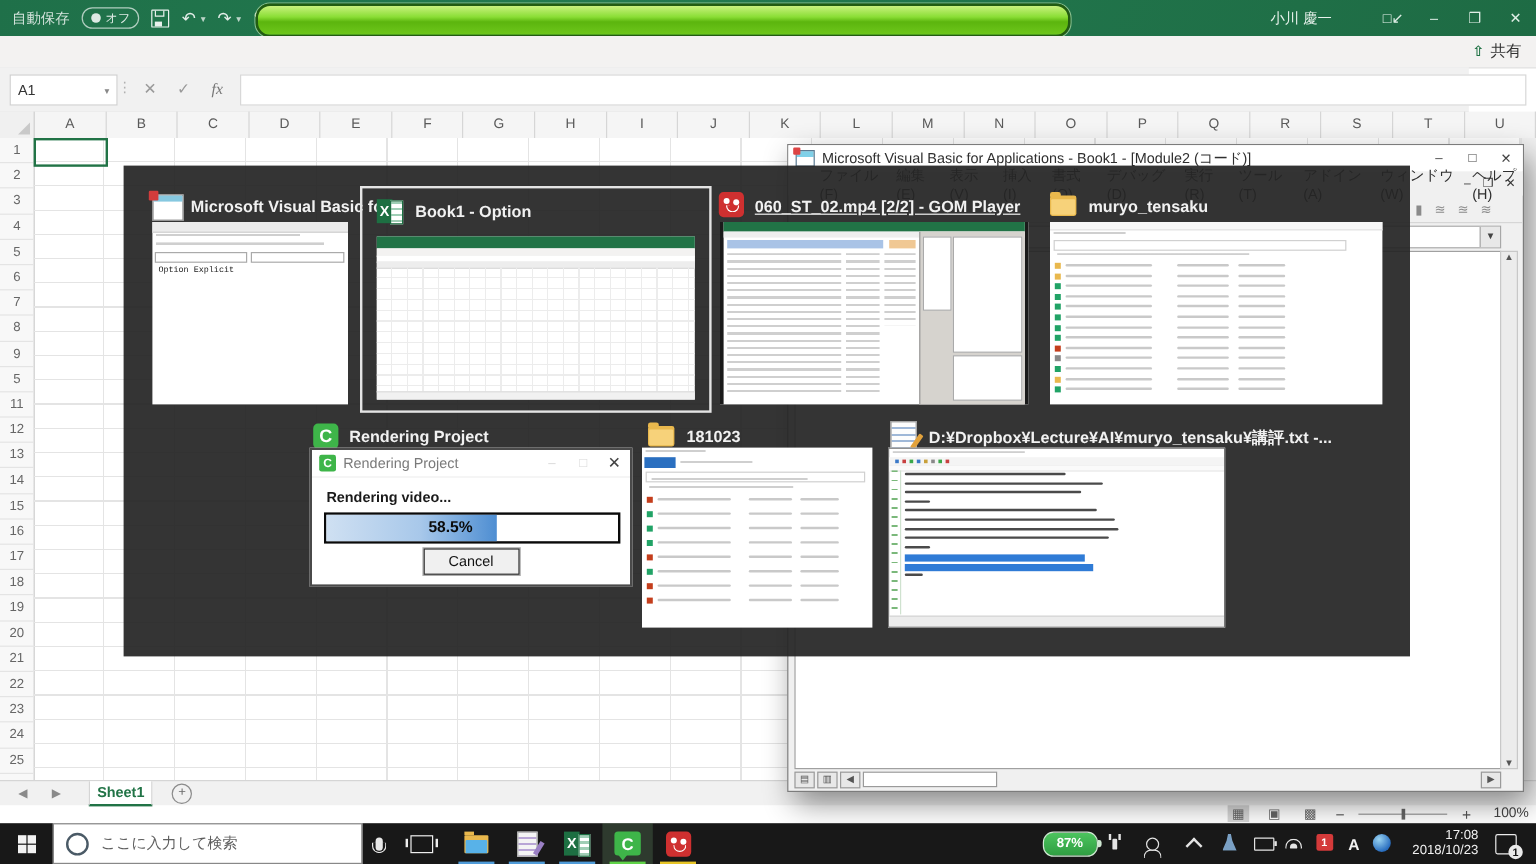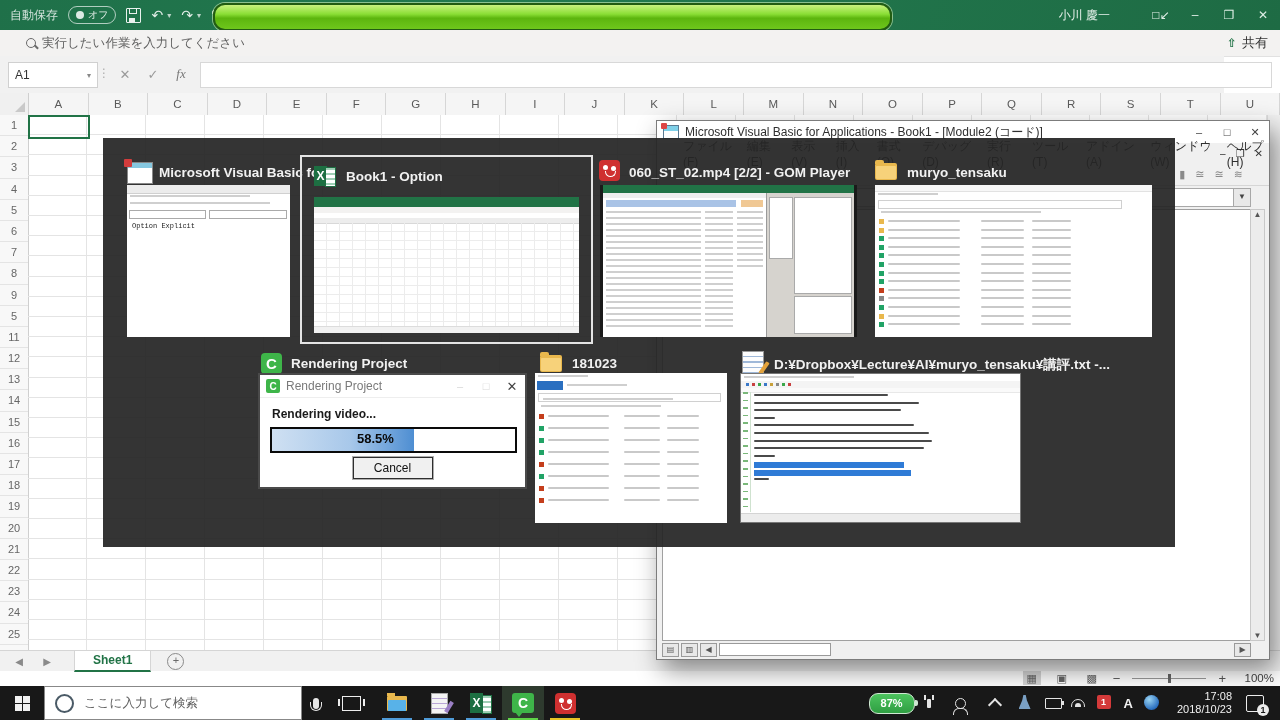--- a/index.html
+++ b/index.html
@@ -57,21 +57,21 @@
   .rn{height:20.2px;font-size:11px;color:#666;text-align:center;line-height:20.2px;border-bottom:1px solid #e4e4e4;}
   .cells{left:28px;top:0;width:1240px;height:535px;
     background-image:repeating-linear-gradient(90deg,transparent 0 58px,#e4e4e4 58px 59px),
                      repeating-linear-gradient(180deg,transparent 0 19.2px,#e4e4e4 19.2px 20.2px);}
   .a1sel{left:28px;top:0;width:58px;height:20px;border:2px solid #217346;background:transparent;}
 
   
   .sheetbar{left:0;top:650px;width:1280px;height:20px;background:#f1f1f1;border-top:1px solid #d5d5d5;display:flex;align-items:center;}
   .navarr{color:#8a8a8a;font-size:10px;margin-left:10px;width:18px;text-align:center;}
   .stab{margin-left:18px;height:19px;background:#fff;border-right:1px solid #d5d5d5;border-left:1px solid #d5d5d5;
-    border-bottom:2px solid #217346;color:#217346;font-weight:bold;font-size:12px;display:flex;align-items:center;padding:0 18px;}
+    border-bottom:2px solid #217346;color:#217346;font-weight:bold;font-size:12px;display:flex;align-items:center;padding:0 6px;}
   .addsheet{margin-left:16px;width:15px;height:15px;border:1px solid #8a8a8a;border-radius:50%;
     color:#6a6a6a;font-size:11px;line-height:13px;text-align:center;}
   .hscroll{position:absolute;right:12px;top:652px;width:530px;height:14px;background:#f1f1f1;display:flex;align-items:center;}
   .scr-btn{width:14px;height:12px;color:#8a8a8a;font-size:8px;text-align:center;line-height:12px;}
   .scr-thumb{width:140px;height:10px;background:#cdcdcd;border-radius:2px;margin-left:2px;}
   .vscroll{right:0;top:115px;width:12px;height:537px;background:#f1f1f1;border-left:1px solid #dcdcdc;}
   .statusbar{left:0;top:670px;width:1280px;height:16px;background:#f1f1f1;border-top:1px solid #dcdcdc;
     display:flex;align-items:center;font-size:11.5px;color:#555;}
   .macro-ic{width:9px;height:9px;border:1px solid #888;margin-left:18px;position:relative;}
   .macro-ic:after{content:"";position:absolute;left:2px;top:2px;width:3px;height:3px;background:#888;border-radius:50%;}
@@ -231,24 +231,20 @@
       <span class="tb-user">小川 慶一</span>
       <span class="tb-btn">□↙</span>
       <span class="tb-btn">–</span>
       <span class="tb-btn">❐</span>
       <span class="tb-btn">✕</span>
     </div>
   </div>
   <div class="abs record-pill"></div>
 
   <div class="abs ribbonrow">
-    <div class="ribbon-search">
-      <span class="mag"></span>
-      <span>実行したい作業を入力してください</span>
-    </div>
     <div class="share">
       <span class="share-ic">⇧</span>
       <span>共有</span>
     </div>
   </div>
 
   <div class="abs fbar">
     <div class="abs namebox">
       <span>A1</span>
       <span class="car">▾</span>
@@ -429,21 +425,21 @@
         <div class="mini-strip" style="top:0;height:10px;background:#217346;"></div>
         <div class="mini-strip" style="top:10px;height:6px;background:#f3f2f1;border-bottom:1px solid #e0e0e0;"></div>
         <div class="mini-strip" style="top:16px;height:5px;background:#fff;border-bottom:1px solid #e0e0e0;"></div>
         <div class="mini-strip" style="top:21px;height:5px;background:#ededed;border-bottom:1px solid #d8d8d8;"></div>
         <div class="mini-strip" style="top:26px;bottom:6px;background-image:repeating-linear-gradient(90deg,transparent 0 12px,#ececec 12px 13px),repeating-linear-gradient(180deg,transparent 0 8px,#ececec 8px 9px);"></div>
         <div class="mini-strip" style="bottom:0;height:6px;background:#f1f1f1;border-top:1px solid #dcdcdc;"></div>
       </div>
     </div>
 
     <span class="ic-gom" style="left:496px;top:22px;"></span>
-    <span class="sw-label" style="left:526px;top:27px;font-weight:bold;">060_ST_02.mp4  [2/2] - GOM Player</span>
+    <span class="sw-label" style="left:526px;top:27px;font-weight:bold;text-decoration:underline;">060_ST_02.mp4  [2/2] - GOM Player</span>
     <div class="thumb" style="left:497px;top:47px;width:257px;height:152px;border-left:3px solid #1a1a1a;border-right:3px solid #1a1a1a;box-sizing:border-box;">
       <div class="mini-strip" style="top:0;height:8px;background:#217346;"></div>
       <div class="mini-strip" style="top:8px;height:5px;background:#eeeeee;"></div>
       <div style="position:absolute;left:3px;top:15px;width:130px;height:7px;background:#a9c3e6;"></div>
       <div style="position:absolute;left:138px;top:15px;width:22px;height:7px;background:#f0c894;"></div>
       <div class="lines" style="left:3px;top:26px;width:95px;height:118px;"></div>
       <div class="lines" style="left:102px;top:26px;width:28px;height:118px;"></div>
       <div class="lines" style="left:134px;top:26px;width:26px;height:60px;"></div>
       <div style="position:absolute;left:163px;top:8px;right:0;bottom:0;background:#d6d3ce;border-left:1px solid #9a9a9a;">
         <div style="position:absolute;left:2px;top:4px;width:22px;height:60px;background:#fff;border:1px solid #aaa;"></div>

